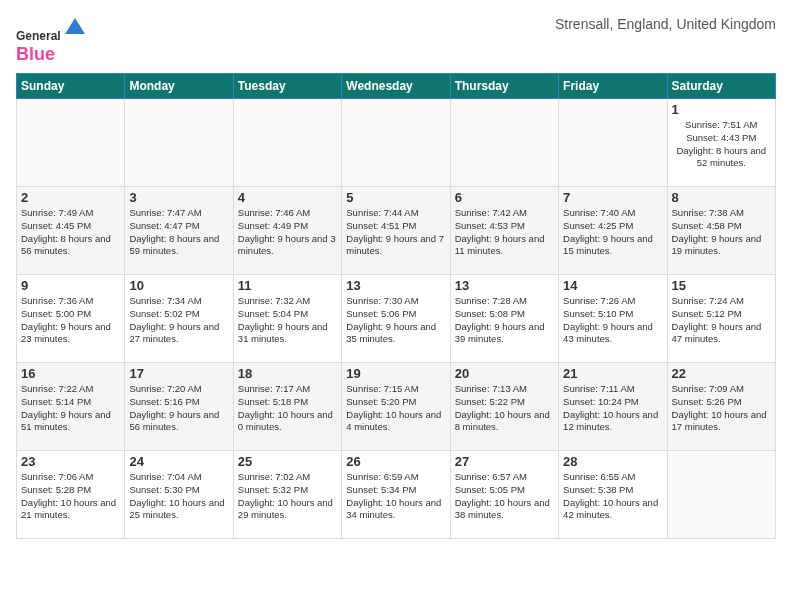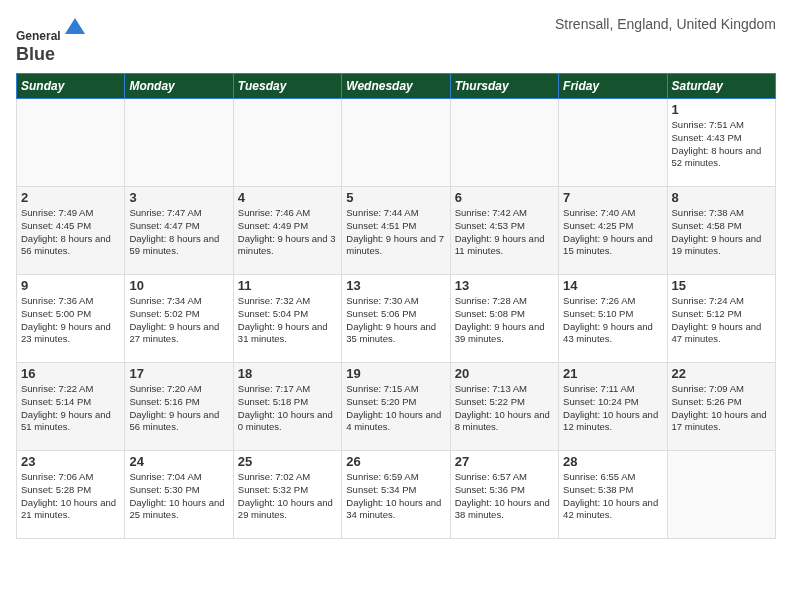--- a/index.html
+++ b/index.html
@@ -14,41 +14,40 @@
       display: flex;
       justify-content: space-between;
       align-items: flex-start;
       margin-bottom: 8px;
     }
     .logo {
       display: flex;
       align-items: center;
     }
     .logo-text-general { font-size: 12px; font-weight: bold; color: #333; }
-    .logo-text-blue { font-size: 18px; font-weight: bold; color: #404040; }
+    .logo-text-blue { font-size: 18px; font-weight: bold; color: #ec4899; }
     .logo-icon {
       width: 24px;
       height: 24px;
       margin-left: 2px;
     }
     .title-block { text-align: right; }
     .month-title { font-size: 36px; color: #333; font-weight: normal; }
     .location { font-size: 14px; color: #555; }
     table {
       width: 100%;
       border-collapse: collapse;
     }
     th {
-      background-color: #14532d;
+      background-color: #0f766e;
       color: white;
       font-size: 12px;
       padding: 5px 4px;
       text-align: left;
       border: 1px solid #2e7fd4;
-      font-style: italic;
     }
     td {
       vertical-align: top;
       border: 1px solid #ddd;
       padding: 3px 4px;
       width: 14.28%;
       font-size: 10px;
       color: #333;
       height: 88px;
     }
@@ -100,21 +99,21 @@
   <tbody id="calendar-body">
   <tr>
         <td class="empty"></td>
         <td class="empty"></td>
         <td class="empty"></td>
         <td class="empty"></td>
         <td class="empty"></td>
         <td class="empty"></td>
         <td>
           <span class="day-num">1</span>
-          <div class="day-info" style="white-space: pre-line;">Sunrise: 7:51 AM
+          <div class="day-info" style="white-space: pre-line; text-align: center;">Sunrise: 7:51 AM
 Sunset: 4:43 PM
 Daylight: 8 hours and 52 minutes.</div>
         </td>
       </tr>
       <tr>
         <td>
           <span class="day-num">2</span>
           <div class="day-info" style="white-space: pre-line;">Sunrise: 7:49 AM
 Sunset: 4:45 PM
 Daylight: 8 hours and 56 minutes.</div>
@@ -265,21 +264,21 @@
         </td>
         <td>
           <span class="day-num">26</span>
           <div class="day-info" style="white-space: pre-line;">Sunrise: 6:59 AM
 Sunset: 5:34 PM
 Daylight: 10 hours and 34 minutes.</div>
         </td>
         <td>
           <span class="day-num">27</span>
           <div class="day-info" style="white-space: pre-line;">Sunrise: 6:57 AM
-Sunset: 5:36 PM
+Sunset: 5:05 PM
 Daylight: 10 hours and 38 minutes.</div>
         </td>
         <td>
           <span class="day-num">28</span>
           <div class="day-info" style="white-space: pre-line;">Sunrise: 6:55 AM
 Sunset: 5:38 PM
 Daylight: 10 hours and 42 minutes.</div>
         </td>
         <td class="empty"></td>
       </tr>

